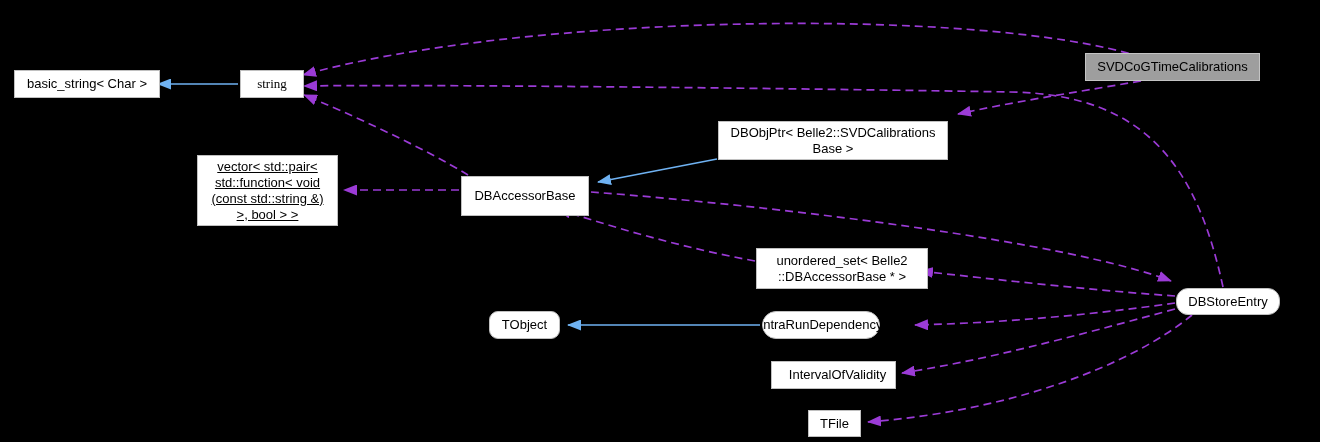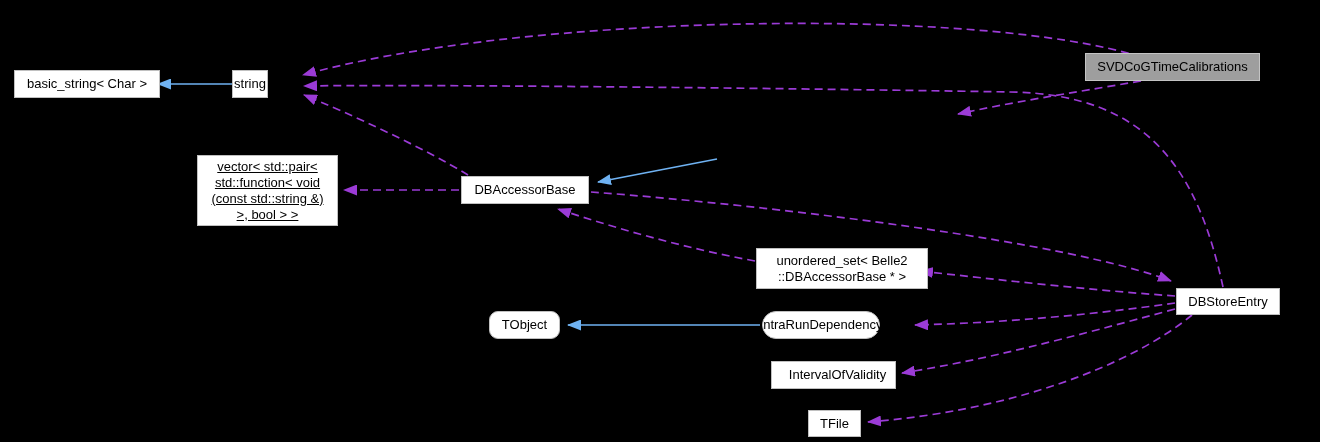--- a/index.html
+++ b/index.html
@@ -68,38 +68,40 @@
     <path class="edge-usage" d="M 591 192 C 790 207, 1072 243, 1171 281" marker-end="url(#arrow-usage)"></path>
     <path class="edge-usage" d="M 755 261 C 690 249, 624 231, 558 209" marker-end="url(#arrow-usage)"></path>
     <path class="edge-usage" d="M 1175 296 C 1090 290, 1000 280, 920 271" marker-end="url(#arrow-usage)"></path>
     <path class="edge-usage" d="M 1175 303 C 1090 315, 1000 323, 915 325" marker-end="url(#arrow-usage)"></path>
     <path class="edge-usage" d="M 1175 309 C 1068 338, 985 360, 902 373" marker-end="url(#arrow-usage)"></path>
     <path class="edge-usage" d="M 1192 315 C 1130 366, 1010 411, 868 422" marker-end="url(#arrow-usage)"></path>
   </svg>
 
   <div class="node" style="left:4px;top:70px;width:146px;height:28px;margin-left:10px;">basic_string&lt; Char &gt;</div>
 
-  <div class="node" style="left:232px;top:70px;width:36px;height:28px;">string</div>
+  <div class="node" style="left:240px;top:70px;width:64px;height:28px;font-family:Liberation Serif, serif;">string</div>
 
   <div class="node hl" style="left:1085px;top:53px;width:175px;height:28px;">SVDCoGTimeCalibrations</div>
 
+  <div class="node" style="left:718px;top:121px;width:230px;height:39px;">DBObjPtr&lt; Belle2::SVDCalibrations
+Base &gt;</div>
 
   <div class="node" style="left:197px;top:155px;width:141px;height:71px;text-decoration:underline;">vector&lt; std::pair&lt;
 std::function&lt; void
 (const std::string &amp;)
 &gt;, bool &gt; &gt;</div>
 
-  <div class="node" style="left:461px;top:176px;width:128px;height:28px;">DBAccessorBase</div>
+  <div class="node" style="left:461px;top:176px;width:128px;height:40px;">DBAccessorBase</div>
 
   <div class="node" style="left:756px;top:248px;width:172px;height:41px;">unordered_set&lt; Belle2
 ::DBAccessorBase * &gt;</div>
 
   <div class="node" style="left:489px;top:311px;width:71px;height:28px;border-radius:9px;">TObject</div>
 
   <div class="node" style="left:762px;top:311px;width:118px;height:28px;border-radius:14px;">IntraRunDependency</div>
 
   <div class="node" style="left:771px;top:361px;width:125px;height:28px;padding-left:8px;">IntervalOfValidity</div>
 
   <div class="node" style="left:808px;top:410px;width:53px;height:27px;">TFile</div>
 
-  <div class="node" style="left:1176px;top:288px;width:104px;height:27px;">DBStoreEntry</div>
+  <div class="node" style="left:1176px;top:288px;width:104px;height:27px;border-radius:12px;">DBStoreEntry</div>
 
 </div>
 
 </body></html>

